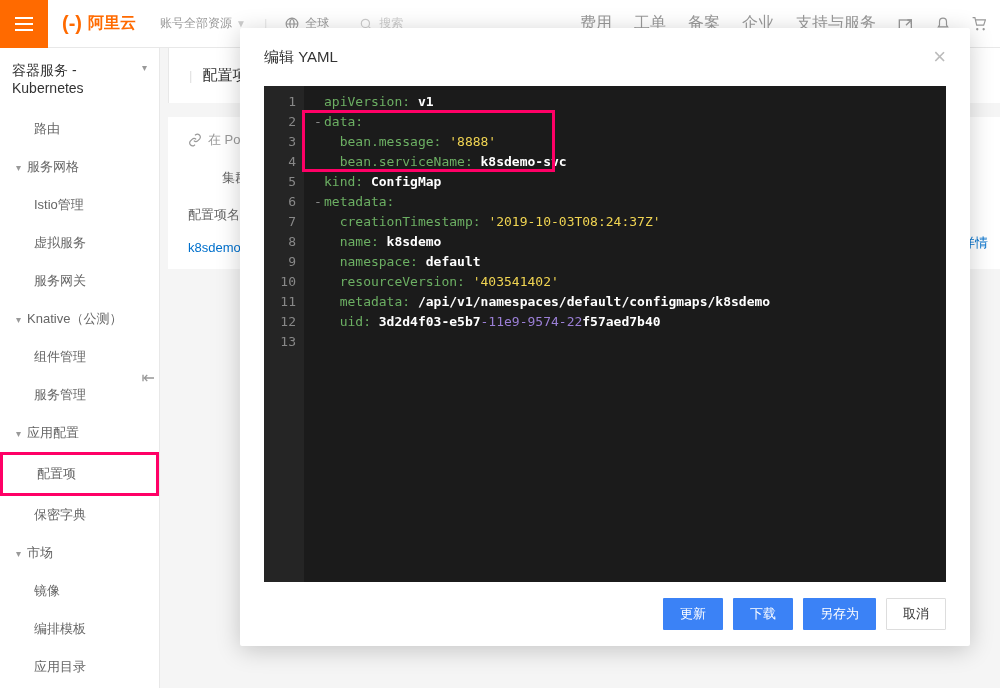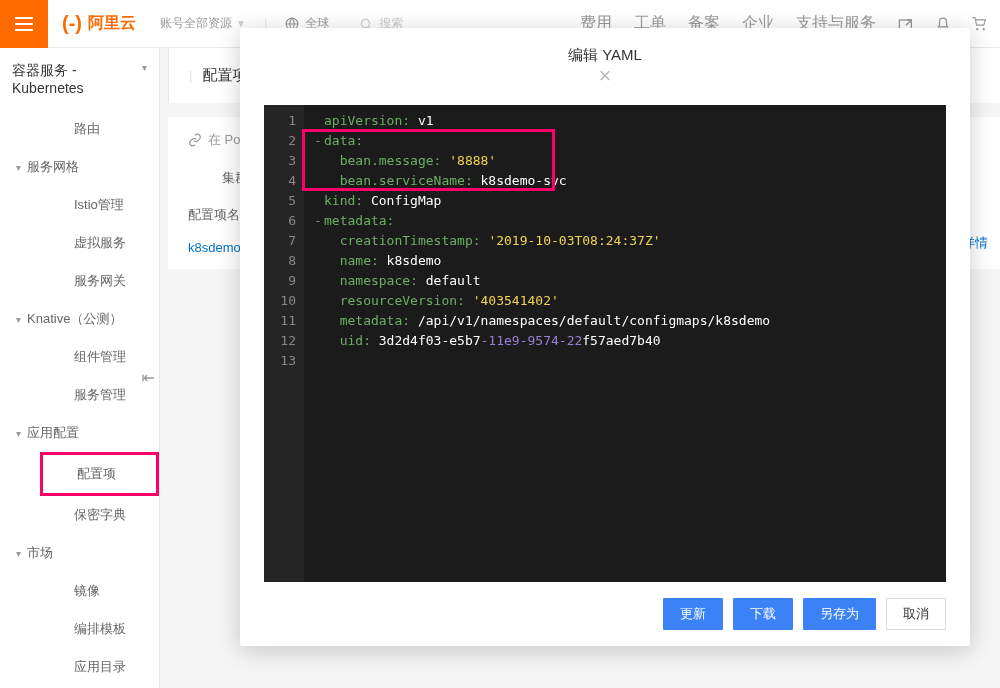--- a/index.html
+++ b/index.html
@@ -24,21 +24,21 @@
     .header-right span { cursor: pointer; }
     .header-right .icon-item { display: flex; align-items: center; }
     
     
     .main-layout { display: flex; height: calc(688px - 48px); }
     
     
     .sidebar { width: 160px; background: #fff; border-right: 1px solid #e8e8e8; overflow-y: auto; position: relative; }
     .sidebar-title { padding: 14px 12px; font-size: 14px; font-weight: 400; display: flex; align-items: flex-start; }
     .sidebar-title .chev { margin-left: 4px; font-size: 10px; color: #999; }
-    .sidebar-item { padding: 10px 16px 10px 34px; color: #666; font-size: 13px; cursor: pointer; margin-left: 40px; }
+    .sidebar-item { padding: 10px 16px 10px 34px; color: #666; font-size: 13px; cursor: pointer; }
     .sidebar-group { padding: 10px 16px; color: #666; font-size: 13px; display: flex; align-items: center; cursor: pointer; }
     .sidebar-group .chev { margin-right: 6px; font-size: 10px; color: #999; }
     .sidebar-item.selected { border: 3px solid #ff0066; }
     .collapse-icon { position: absolute; right: 4px; top: 320px; color: #999; font-size: 16px; }
     
     
     .content-area { flex: 1; padding: 0; background: #f5f5f5; position: relative; }
     .breadcrumb-bar { background: #fff; padding: 18px 20px; margin: 0 0 0 8px; display: flex; align-items: center; border-left: 1px solid #e8e8e8; }
     .breadcrumb-divider { color: #e0e0e0; margin-right: 10px; }
     .breadcrumb-text { font-size: 15px; font-weight: 500; }
@@ -46,32 +46,32 @@
     .content-card { background: #fff; padding: 14px 20px; }
     .pod-toolbar { display: flex; align-items: center; color: #999; margin-bottom: 16px; font-size: 13px; }
     .cluster-row { display: flex; align-items: center; margin-bottom: 16px; font-size: 13px; }
     .cluster-label { color: #666; margin-right: 10px; margin-left: 34px; }
     .cluster-select { border: 1px solid #ddd; padding: 4px 10px; border-radius: 2px; background: #fff; font-size: 13px; }
     .cfg-row { margin-bottom: 16px; font-size: 13px; color: #666; }
     .cfg-link-row { font-size: 13px; }
     .cfg-link { color: #0070cc; cursor: pointer; }
     .detail-link { float: right; color: #0070cc; cursor: pointer; }
     .modal { position: absolute; top: 28px; left: 240px; width: 730px; height: 618px; background: #fff; box-shadow: 0 4px 24px rgba(0,0,0,0.2); border-radius: 2px; z-index: 101; display: flex; flex-direction: column; }
-    .modal-header { padding: 18px 24px; display: flex; align-items: center; justify-content: space-between; flex-direction: column; }
+    .modal-header { padding: 18px 24px; display: flex; align-items: center; justify-content: space-between; }
     .modal-title { font-size: 15px; font-weight: 500; }
     .modal-close { font-size: 22px; color: #bbb; cursor: pointer; line-height: 1; }
     .modal-body { flex: 1; padding: 0 24px; overflow: hidden; }
     .editor { background: #1b1b1b; height: 100%; display: flex; font-family: Menlo, Monaco, Consolas, monospace; font-size: 13px; line-height: 20px; }
     .gutter { background: #252525; color: #888; text-align: right; padding: 6px 8px 6px 6px; user-select: none; width: 40px; }
     .gutter-line { height: 20px; }
     .code { padding: 6px 10px; color: #fff; position: relative; flex: 1; }
     .code-line { height: 20px; white-space: pre; }
     .tok-key { color: #6caf63; }
     .tok-str { color: #f0d452; }
-    .tok-val { color: #fff; }
+    .tok-val { color: #fff; font-weight: bold; }
     .tok-num { color: #9b7fd6; }
     .fold { color: #888; display: inline-block; width: 10px; cursor: pointer; }
     .highlight-box { position: absolute; border: 3px solid #ff0066; left: -2px; top: 24px; width: 253px; height: 62px; pointer-events: none; }
     .modal-footer { padding: 16px 24px; display: flex; justify-content: flex-end; gap: 10px; }
     .btn { padding: 6px 16px; font-size: 13px; border: 1px solid transparent; cursor: pointer; background: #fff; border-radius: 1px; }
     .btn-primary { background: #3b82f6; color: #fff; }
     .btn-default { border-color: #ddd; color: #333; }
   </style>
 </head>
 <body>

